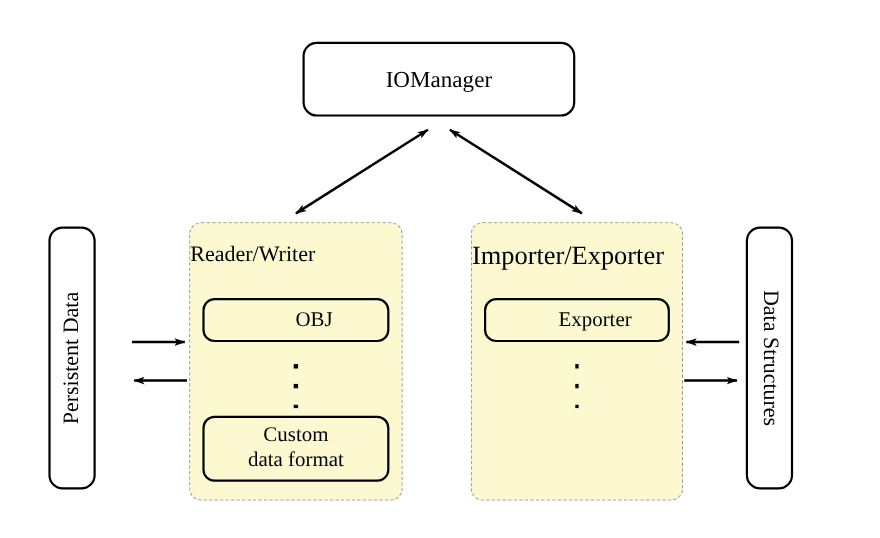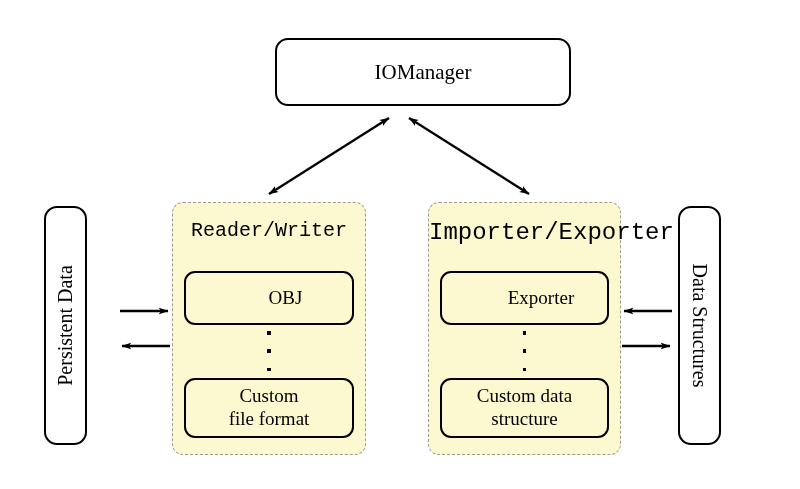--- a/index.html
+++ b/index.html
@@ -45,21 +45,21 @@
   .node-label {
     display: block;
     line-height: 1.15;
     white-space: pre-line;
   }
 
   
   #iomanager {
     left: 275px;
     top: 38px;
-    width: 296px;
+    width: 248px;
     height: 68px;
     border-radius: 13px;
   }
   #iomanager .node-label { font-size: 21px; }
 
   
   .side-box {
     width: 43px;
     height: 239px;
     top: 206px;
@@ -85,25 +85,23 @@
     border-radius: 11px;
   }
   #reader-writer-group { left: 172px; width: 194px; }
   #importer-exporter-group { left: 428px; width: 193px; }
 
   .group-title {
     position: absolute;
     top: 17px;
     left: 0;
     right: 0;
-    text-align: center;
     font-size: 20px;
     line-height: 1.1;
     white-space: nowrap;
-    font-family: Liberation Mono, monospace;
   }
   #importer-exporter-group .group-title { font-size: 24px; }
 
   
   .item-box {
     position: absolute;
     box-sizing: border-box;
     border: 2.5px solid #000000;
     border-radius: 11px;
     background: #fcf8d0;
@@ -114,21 +112,21 @@
   }
   .item-box .node-label {
     font-size: 19px;
     line-height: 1.2;
     white-space: pre-line;
   }
   .item-top {
     left: 11px;
     right: 11px;
     top: 68px;
-    height: 54px;
+    height: 40px;
     padding-left: 33px;
   }
   .item-bottom {
     left: 11px;
     right: 11px;
     top: 175px;
     height: 60px;
   }
 
   
@@ -198,36 +196,32 @@
     </div>
 
     <div class="vdots">
       <span></span>
         <span></span>
         <span></span>
     </div>
 
     <div class="item-box item-bottom">
       <span class="node-label">Custom
-file format</span>
+data format</span>
     </div>
   </div>
 
   <div class="group-box" id="importer-exporter-group">
     <div class="group-title">Importer/Exporter</div>
 
     <div class="item-box item-top">
       <span class="node-label">Exporter</span>
     </div>
 
     <div class="vdots">
       <span></span>
         <span></span>
         <span></span>
     </div>
 
-    <div class="item-box item-bottom">
-      <span class="node-label">Custom data
-structure</span>
-    </div>
   </div>
 
 </div>
 
 </body></html>

